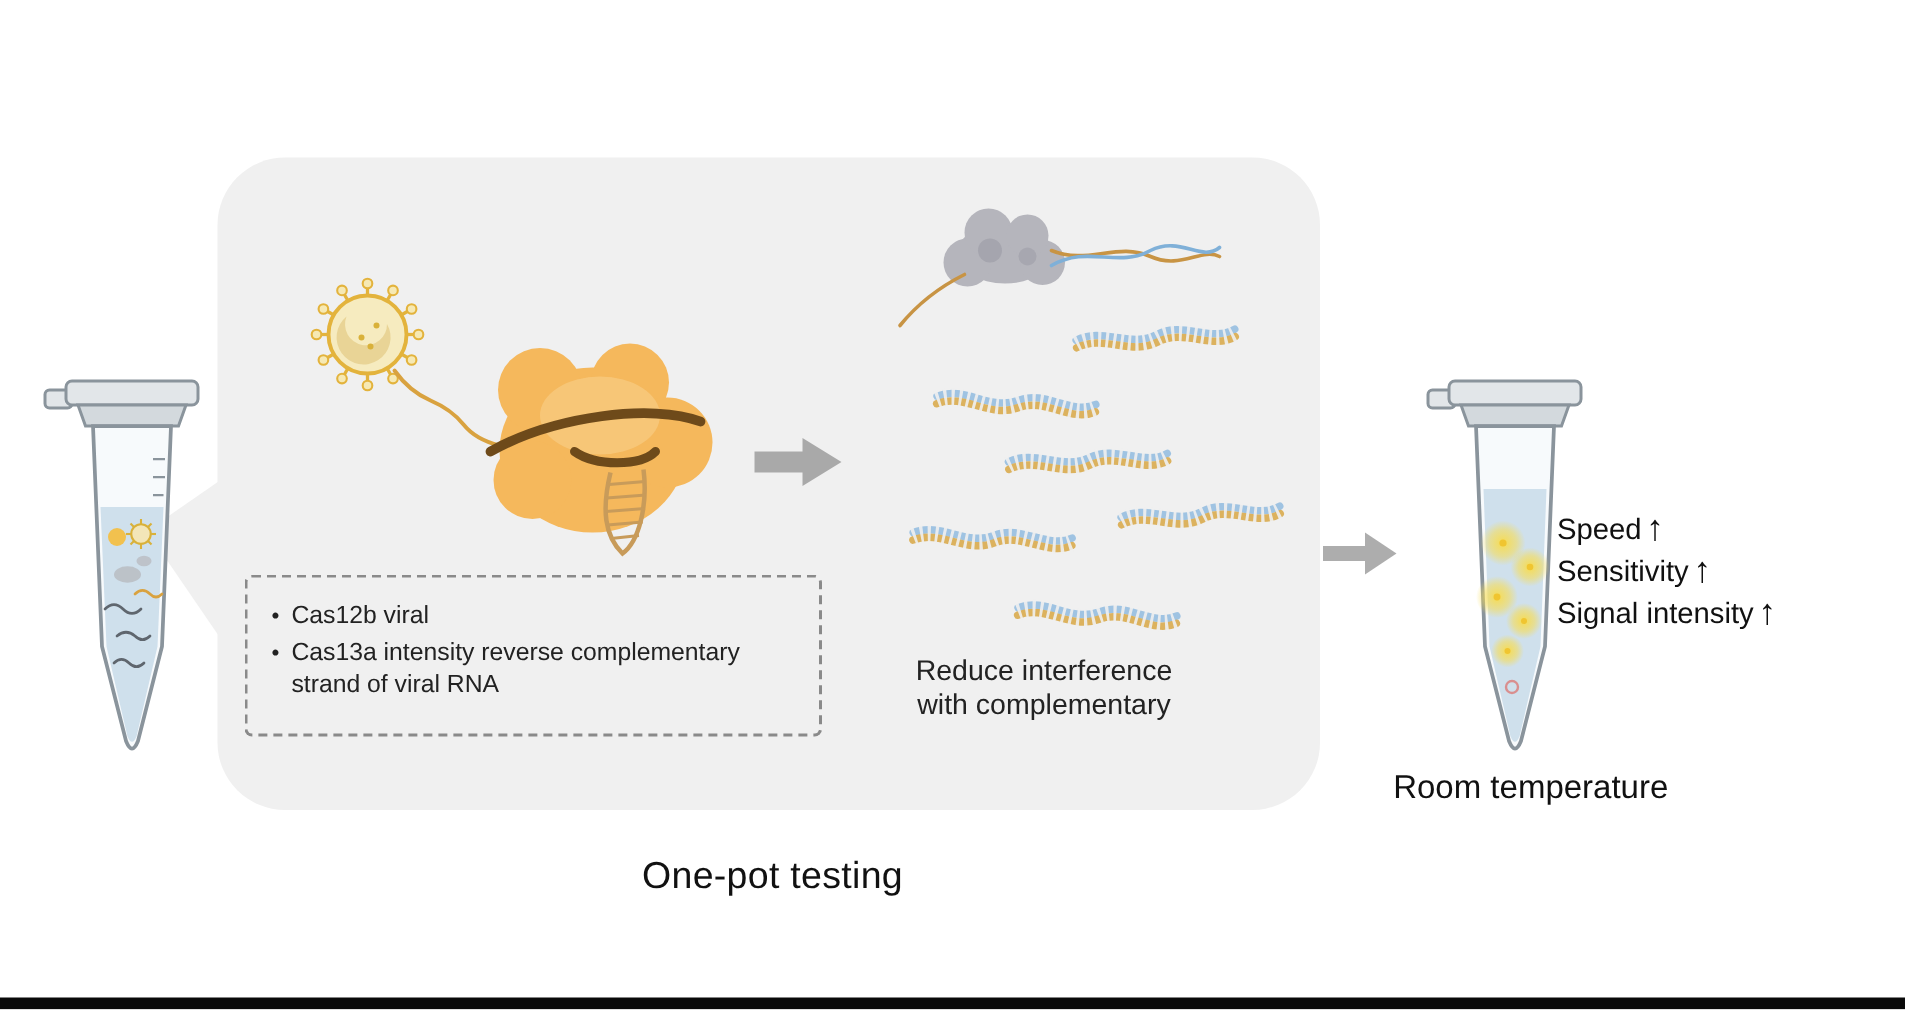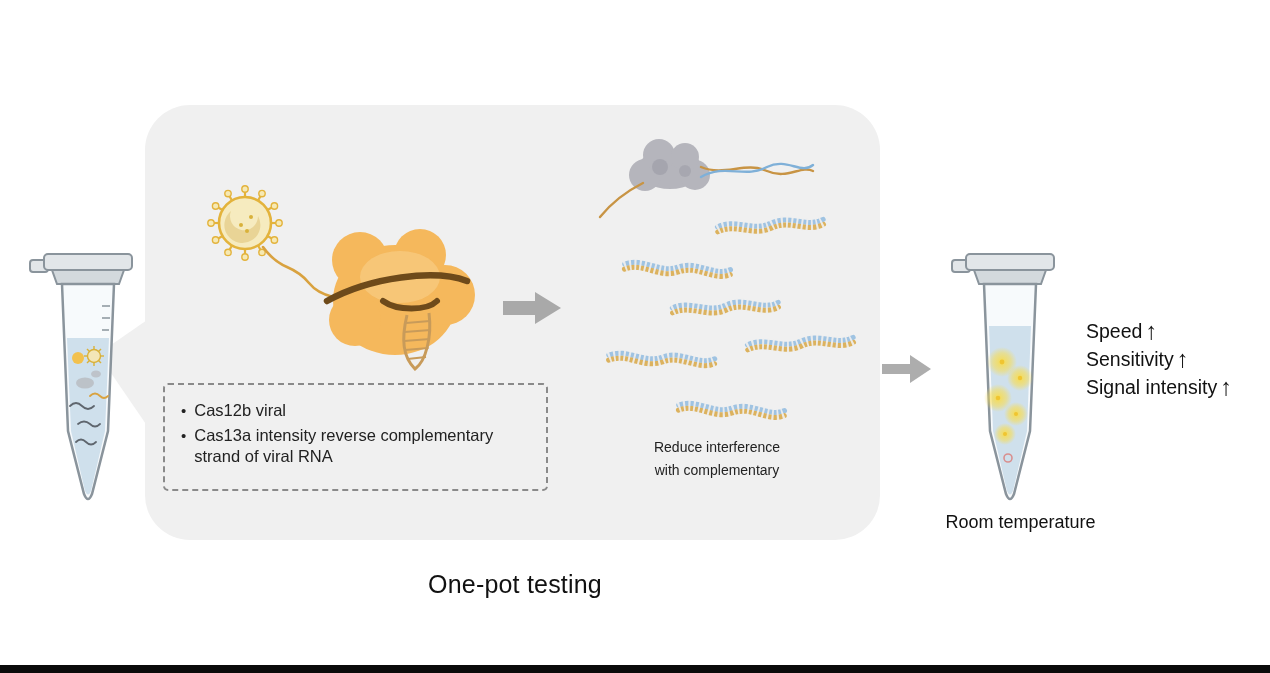--- a/index.html
+++ b/index.html
@@ -27,28 +27,28 @@
   
   #dashed-box{
     left:163px;top:383px;width:385px;height:108px;box-sizing:border-box;
     border:2.5px dashed #8a8a8a;border-radius:5px;padding:15px 14px 10px 16px;
     font-size:16.5px;line-height:21px;color:#222;
   }
   .bullet-row{display:flex;gap:8px;margin-bottom:4px;}
   .bullet-glyph{flex:0 0 auto;font-size:15px;line-height:21px;}
   
   #amp-caption{
-    left:597px;top:436px;width:240px;text-align:center;
-    font-size:14px;line-height:23px;color:#222;
-  }
-  
-  #result-labels{left:1038px;top:317px;font-size:19.5px;line-height:28px;color:#111;margin-left:48px;}
+    left:576px;top:436px;width:240px;text-align:center;
+    font-size:19px;line-height:23px;color:#222;
+  }
+  
+  #result-labels{left:1038px;top:339px;font-size:19.5px;line-height:28px;color:#111;}
   .result-row{display:flex;align-items:center;height:28px;}
   .result-arrow{font-weight:900;font-size:24px;margin-left:3px;line-height:24px;}
-  #room-temp{left:918px;top:512px;width:205px;text-align:center;font-size:18px;color:#111;}
+  #room-temp{left:918px;top:512px;width:205px;text-align:center;font-size:22px;color:#111;}
   #page-title{left:380px;top:570px;width:270px;text-align:center;font-size:25px;color:#111;letter-spacing:.2px;}
   #bottom-bar{left:0;bottom:0;width:1270px;height:8px;background:#0a0a0a;}
   svg{display:block;}
 </style>
 </head>
 <body>
 
 <div id="stage">
 
   <div id="panel-tail" class="abs"></div>

